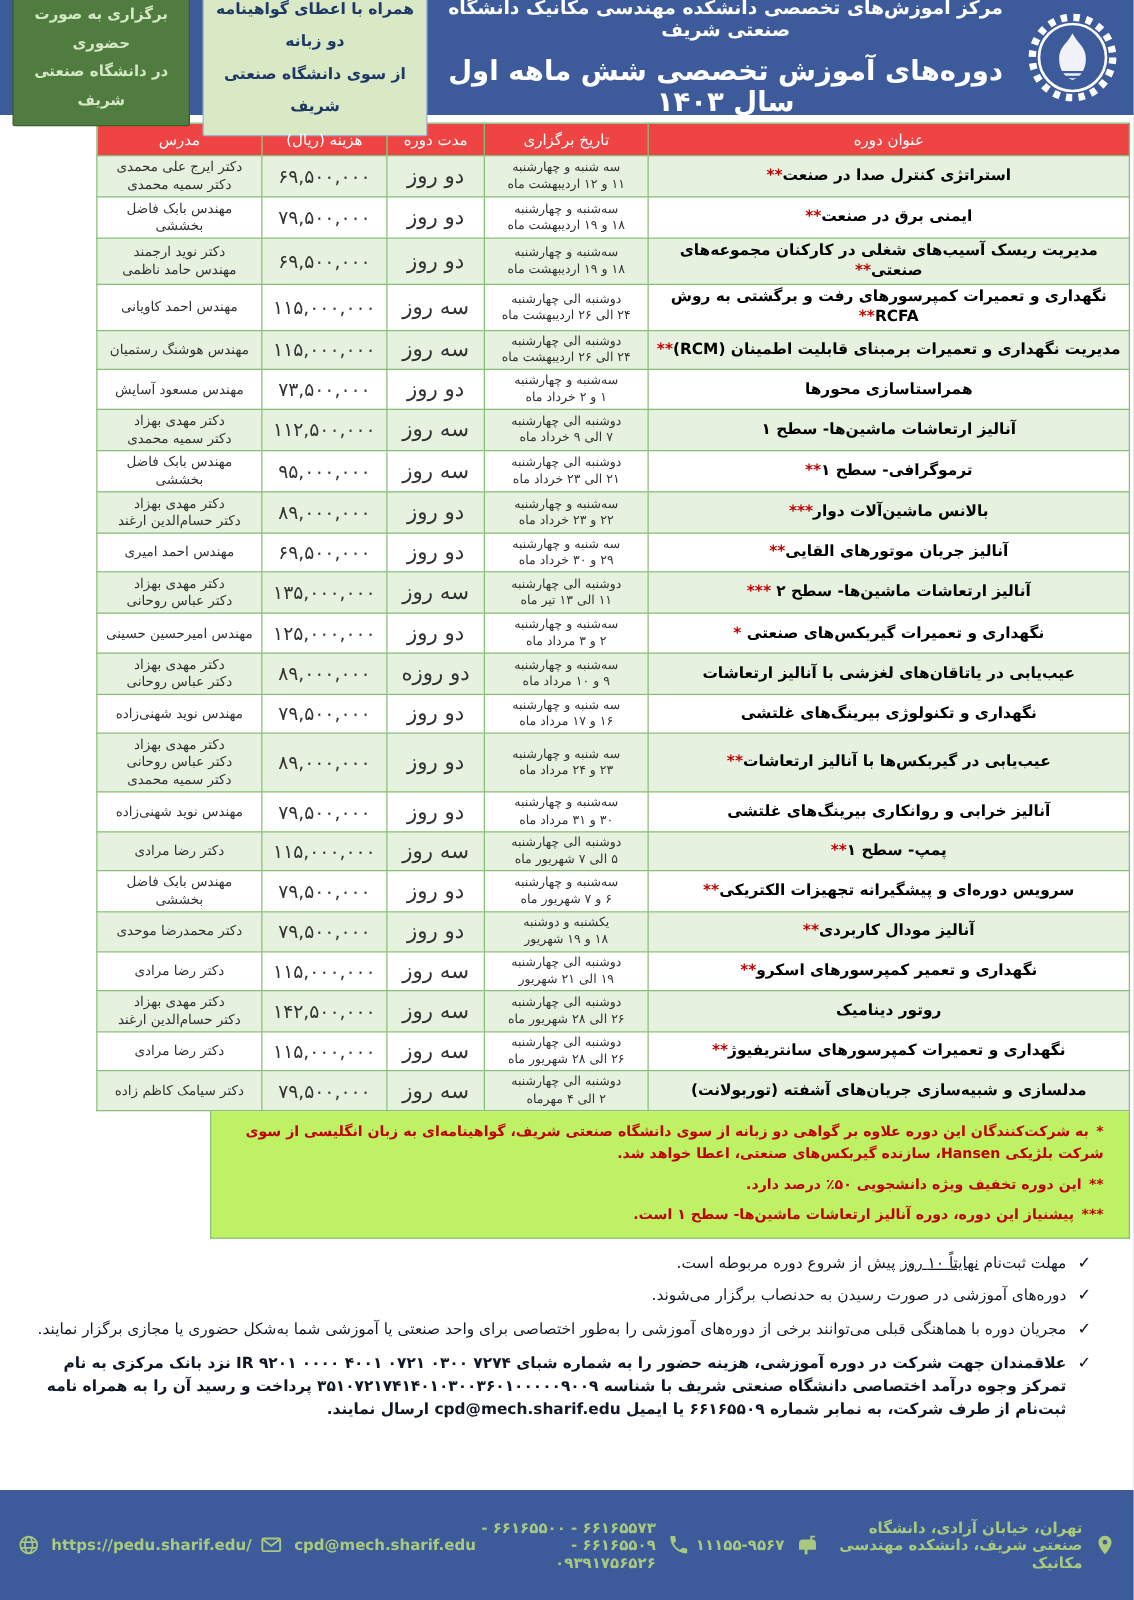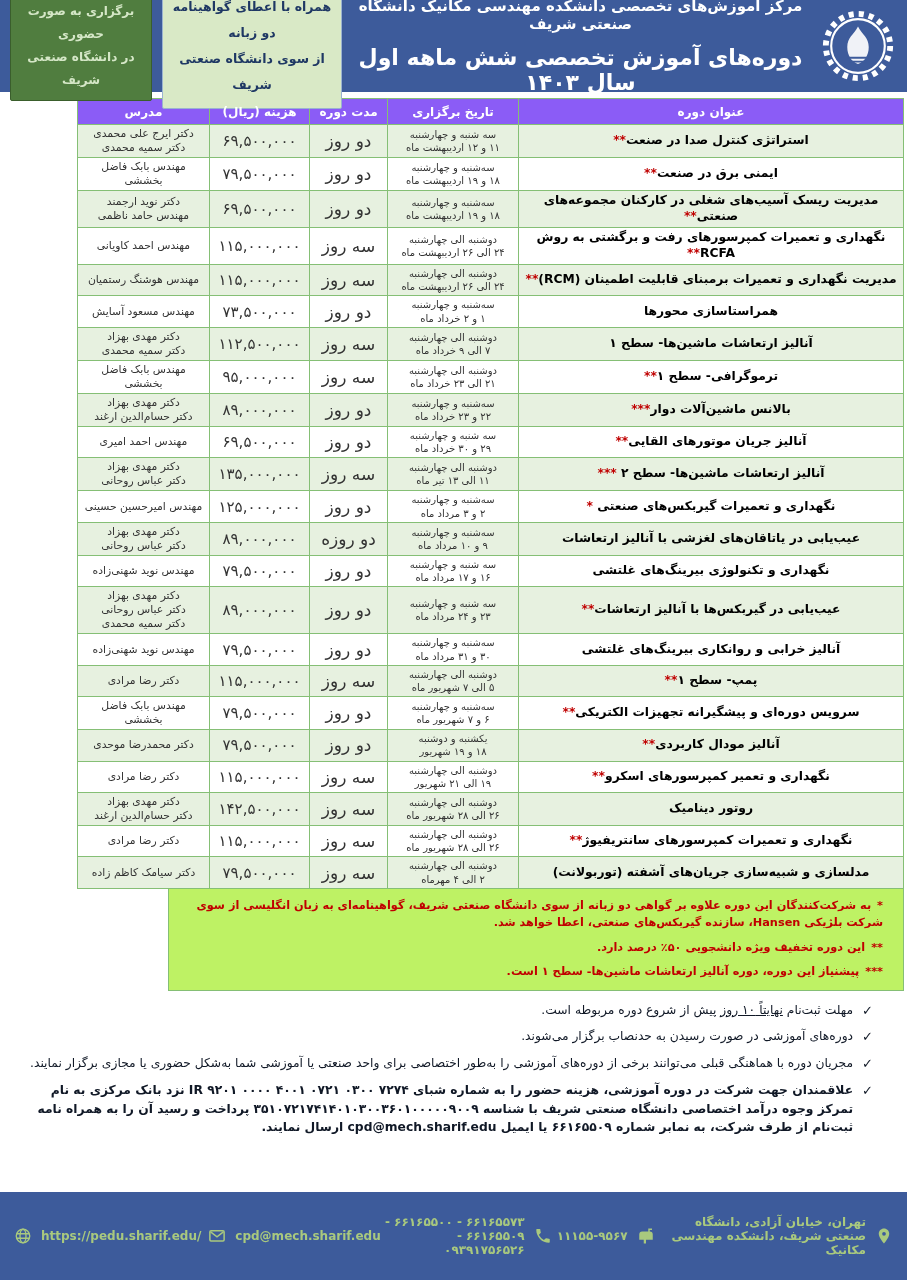--- a/index.html
+++ b/index.html
@@ -26,21 +26,21 @@
     width:142px; background:#507d3f; color:#d5e7c7; border:1px solid #3a5e2c;
     font-size:12px; line-height:1.9; padding:8px 4px; flex:0 0 auto;
   }
   
   table.courses {
     border-collapse:collapse; table-layout:fixed;
     width:826px; margin:6px 3px 0 auto;
   }
   .courses th, .courses td { border:1px solid #85bf75; vertical-align:middle; }
   .courses thead th {
-    background:#8b5cf6; color:#fff; font-size:12px; font-weight:bold;
+    background:#ef4444; color:#fff; font-size:12px; font-weight:normal;
     height:26px; padding:2px 4px;
   }
   .col-title{width:385px} .col-date{width:131px} .col-dur{width:78px}
   .col-cost{width:100px} .col-ins{width:132px}
   .courses tbody tr:nth-child(odd) { background:#e7f1e0; }
   .courses tbody tr:nth-child(even){ background:#ffffff; }
   .courses td { padding:2px 5px; text-align:center; }
   .c-title { font-size:12.3px; font-weight:bold; color:#000; line-height:1.3; }
   .t-stars { color:#c00000; font-weight:bold; }
   .c-date { font-size:10px; color:#333; line-height:1.32; white-space:pre-line; }

